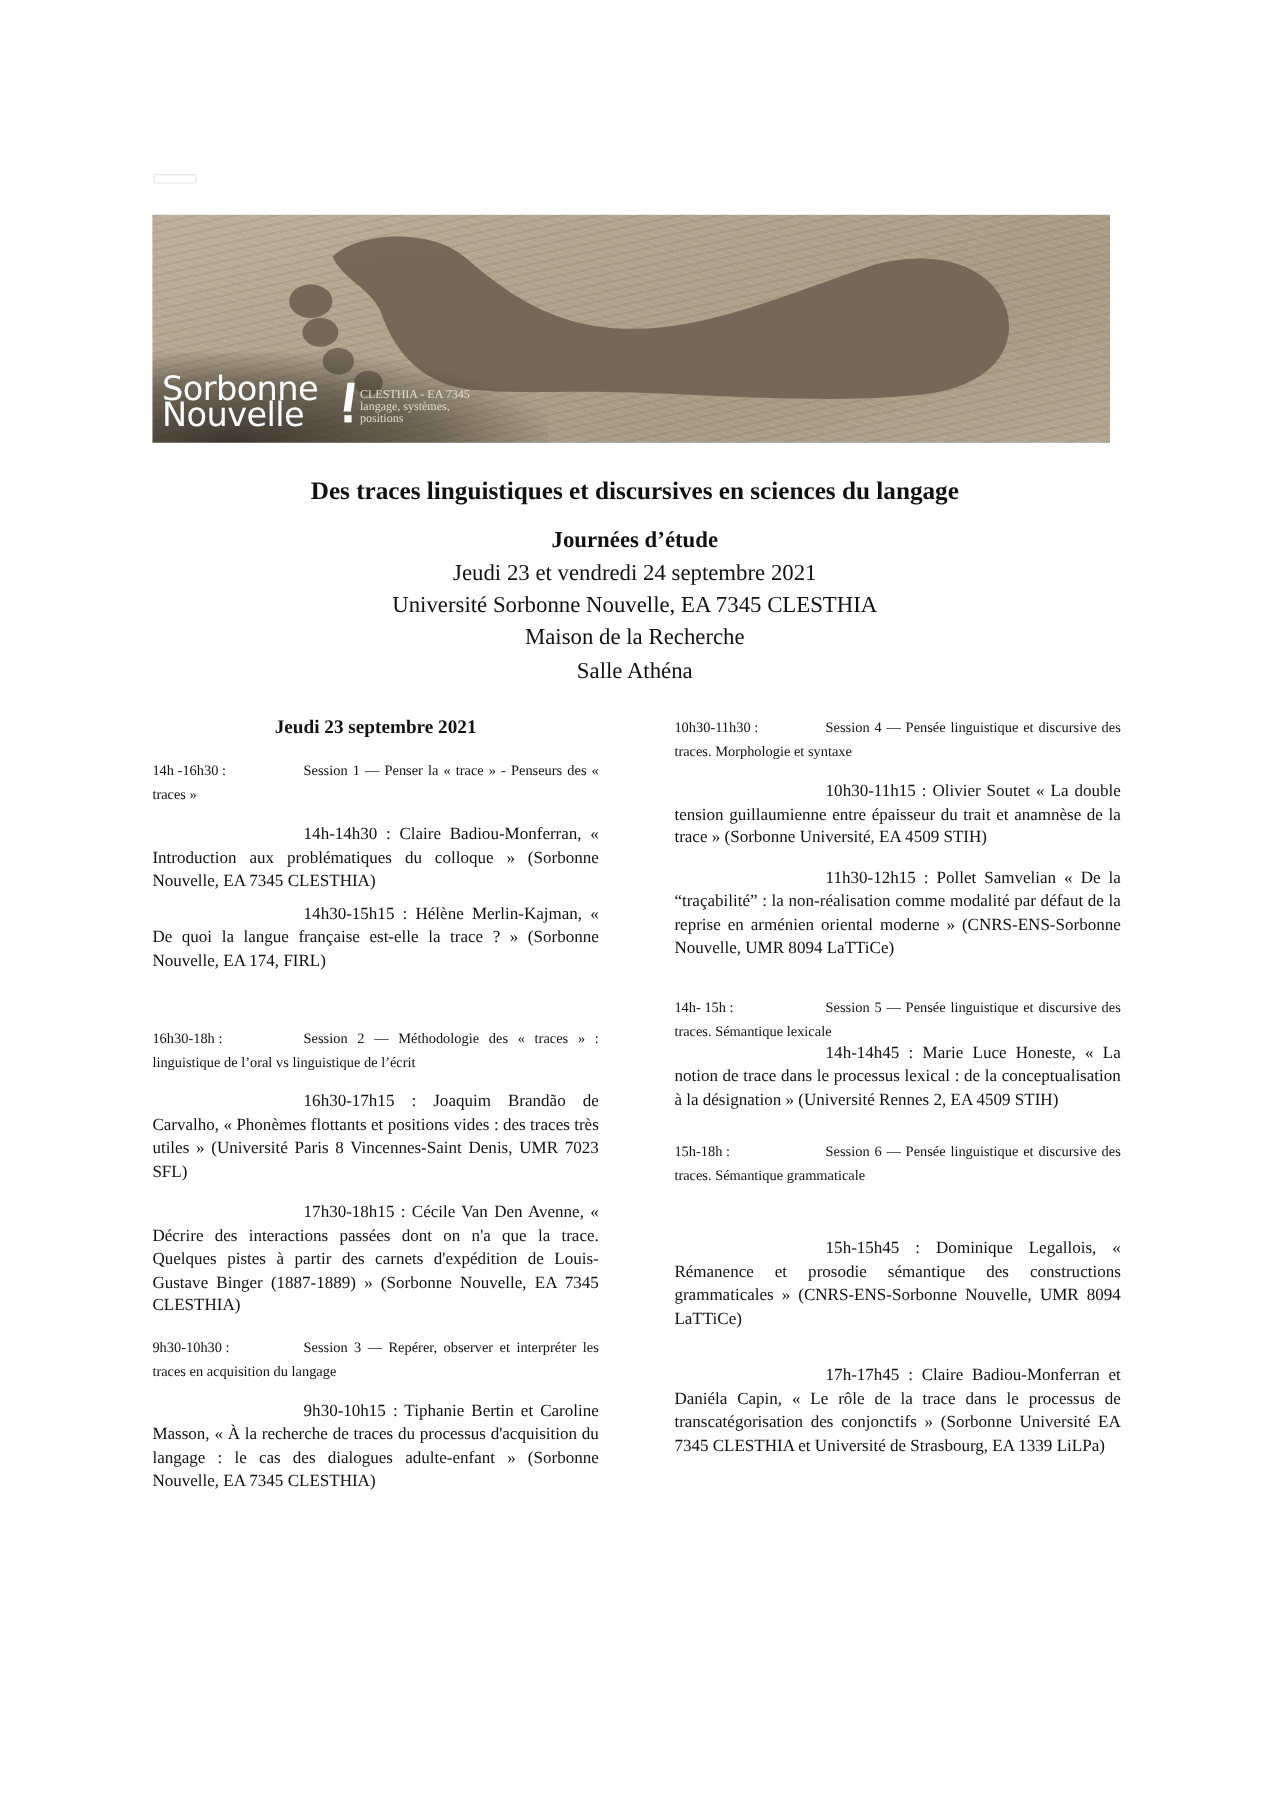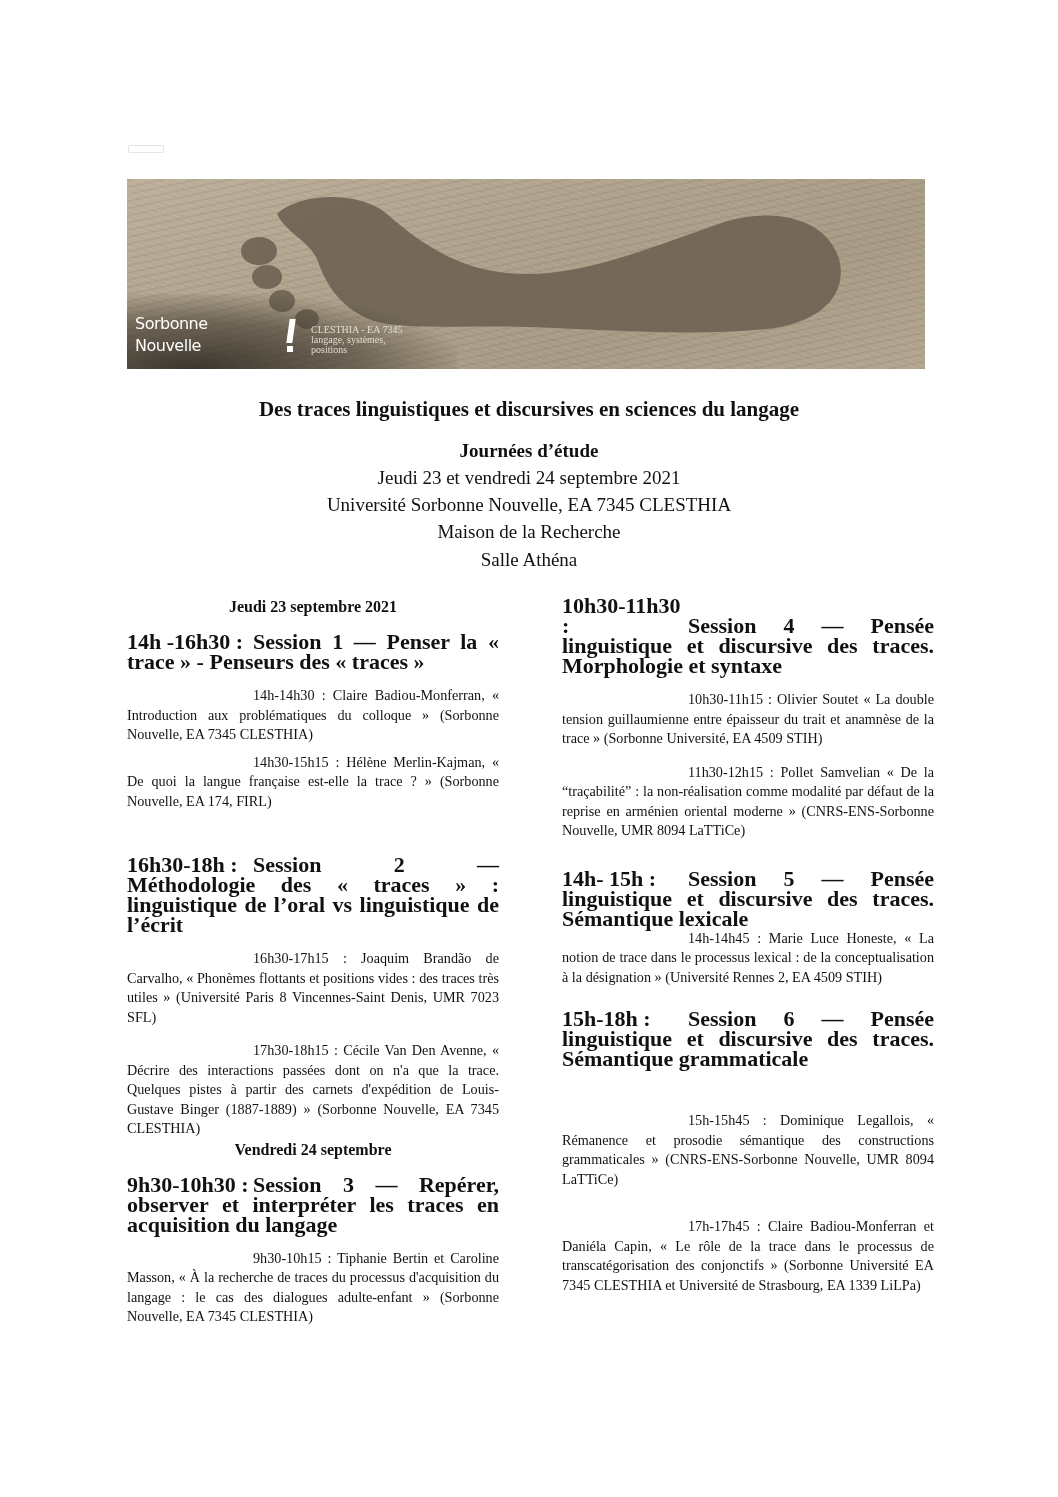--- a/index.html
+++ b/index.html
@@ -9,36 +9,36 @@
                 border: 1px solid #e4e4e4; border-radius: 2px; }
   .banner { position: absolute; left: 127px; top: 179px; width: 798px; height: 190px; overflow: hidden;
             background:
               repeating-linear-gradient(168deg, rgba(90,80,65,0.10) 0 2px, rgba(255,255,255,0) 2px 7px),
               repeating-linear-gradient(20deg, rgba(255,255,255,0.08) 0 1px, rgba(0,0,0,0) 1px 5px),
               linear-gradient(160deg, #bdb09b 0%, #b1a48e 35%, #a89b85 70%, #b3a690 100%); }
   .banner svg.foot { position: absolute; left: 0; top: 0; }
   .banner .shadow { position: absolute; left: 0; bottom: 0; width: 330px; height: 75px;
                     background: radial-gradient(ellipse at 20% 100%, rgba(40,35,28,0.85) 0%, rgba(60,52,42,0.55) 45%, rgba(0,0,0,0) 75%); }
   .logo { position: absolute; left: 8px; top: 134px; color: #fff;
-          font-family: "DejaVu Sans", "Liberation Sans", sans-serif; font-size: 16px; line-height: 22px; letter-spacing: -0.5px; }
+          font-family: "DejaVu Sans", "Liberation Sans", sans-serif; font-size: 28px; line-height: 22px; letter-spacing: -0.5px; }
   .logo-bar { position: absolute; left: 161px; top: 140px; width: 6px; height: 34px; }
   .logo-bar::before { content: ""; position: absolute; left: 0; top: 0; width: 6px; height: 24px; background: #fff; transform: skewX(-8deg); }
   .logo-bar::after { content: ""; position: absolute; left: -1px; top: 27px; width: 6px; height: 6px; background: #fff; }
-  .lab { position: absolute; left: 184px; top: 146px; color: #f3efe6; font-size: 10px; line-height: 10px; opacity: 0.85; }
+  .lab { position: absolute; left: 173px; top: 146px; color: #f3efe6; font-size: 10px; line-height: 10px; opacity: 0.85; }
 
   .title { position: absolute; left: 0; width: 1058px; top: 397px; text-align: center;
            font-weight: bold; font-size: 21px; }
   .sub { position: absolute; left: 0; width: 1058px; text-align: center; font-size: 19px; }
   .sub.bold { font-weight: bold; }
 
   .col { position: absolute; width: 372px; font-size: 14.2px; line-height: 19.5px; }
   .col-left { left: 127px; top: 596px; }
   .col-right { left: 562px; top: 596px; }
   .day-head { text-align: center; font-weight: bold; font-size: 16px; line-height: 22px; }
-  .session { font-weight: bold; font-size: 22px; line-height: 20px; text-align: justify; }
+  .session { font-weight: normal; font-size: 12px; line-height: 20px; text-align: justify; }
   .session .time { display: inline-block; width: 126px; }
   .talk { text-align: justify; text-indent: 126px; }
   .gap-s { height: 8px; }
   .gap-m { height: 14px; }
   .gap-l { height: 28px; }
 </style>
 </head>
 <body>
 
 <div class="faint-mark"></div>
@@ -82,21 +82,20 @@
   <div class="gap-s"></div>
   <div class="talk">14h30-15h15 : Hélène Merlin-Kajman, « De quoi la langue française est-elle la trace ? » (Sorbonne Nouvelle, EA 174, FIRL)</div>
   <div class="gap-s"></div>
   <div class="gap-l"></div>
   <div class="gap-s"></div>
   <div class="session"><span class="time">16h30-18h :</span><span>Session 2 — Méthodologie des « traces » : linguistique de l’oral vs linguistique de l’écrit</span></div>
   <div class="gap-m"></div>
   <div class="talk">16h30-17h15 : Joaquim Brandão de Carvalho, « Phonèmes flottants et positions vides : des traces très utiles » (Université Paris 8 Vincennes-Saint Denis, UMR 7023 SFL)</div>
   <div class="gap-m"></div>
   <div class="talk">17h30-18h15 : Cécile Van Den Avenne, « Décrire des interactions passées dont on n'a que la trace. Quelques pistes à partir des carnets d'expédition de Louis-Gustave Binger (1887-1889) » (Sorbonne Nouvelle, EA 7345 CLESTHIA)</div>
-  <div class="day-head">Vendredi 24 septembre</div>
   <div class="gap-m"></div>
   <div class="session"><span class="time">9h30-10h30 :</span><span>Session 3 — Repérer, observer et interpréter les traces en acquisition du langage</span></div>
   <div class="gap-m"></div>
   <div class="talk">9h30-10h15 : Tiphanie Bertin et Caroline Masson, « À la recherche de traces du processus d'acquisition du langage : le cas des dialogues adulte-enfant » (Sorbonne Nouvelle, EA 7345 CLESTHIA)</div>
 </div>
 
 <div class="col col-right">
   <div class="session"><span class="time">10h30-11h30 :</span><span>Session 4 — Pensée linguistique et discursive des traces. Morphologie et syntaxe</span></div>
   <div class="gap-m"></div>
   <div class="talk">10h30-11h15 : Olivier Soutet « La double tension guillaumienne entre épaisseur du trait et anamnèse de la trace » (Sorbonne Université, EA 4509 STIH)</div>

